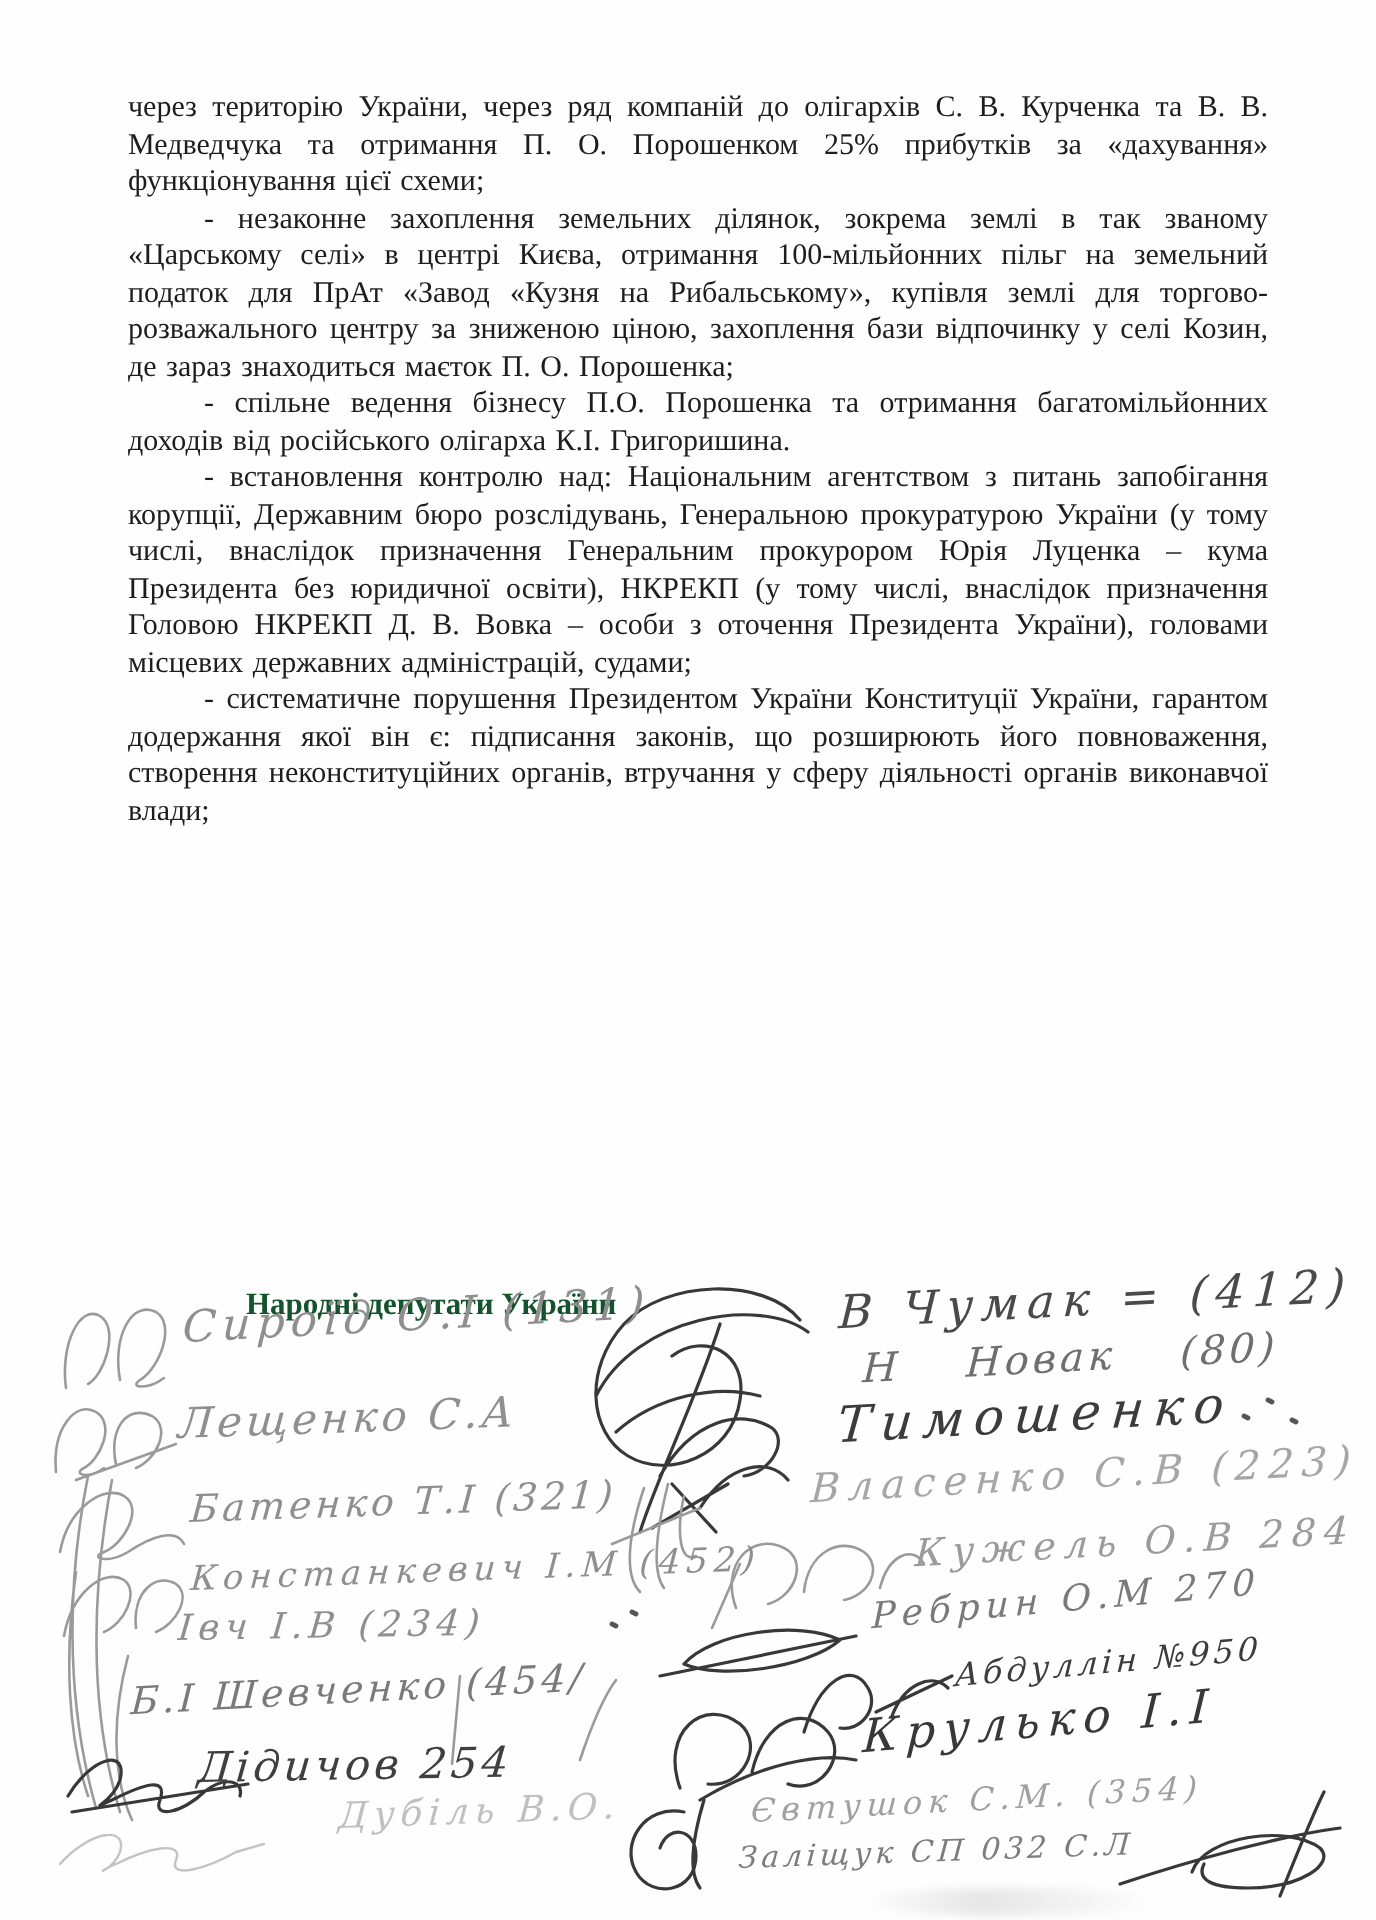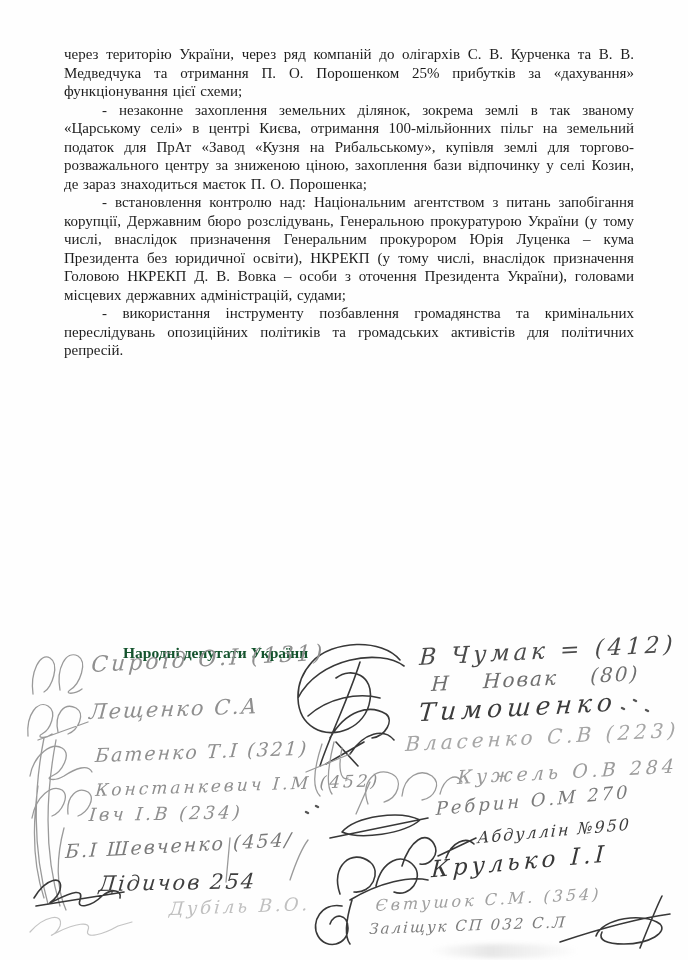--- a/index.html
+++ b/index.html
@@ -59,22 +59,23 @@
   }
 </style>
 </head>
 <body>
 
 <div class="page">
 
   <div class="body-text">
     <p>через територію України, через ряд компаній до олігархів С. В. Курченка та В. В. Медведчука та отримання П. О. Порошенком 25% прибутків за «дахування» функціонування цієї схеми;</p>
     <p class="indent">- незаконне захоплення земельних ділянок, зокрема землі в так званому «Царському селі» в центрі Києва, отримання 100-мільйонних пільг на земельний податок для ПрАт «Завод «Кузня на Рибальському», купівля землі для торгово-розважального центру за зниженою ціною, захоплення бази відпочинку у селі Козин, де зараз знаходиться маєток П. О. Порошенка;</p>
+    <p class="indent">- спільне ведення бізнесу П.О. Порошенка та отримання багатомільйонних доходів від російського олігарха К.І. Григоришина.</p>
     <p class="indent">- встановлення контролю над: Національним агентством з питань запобігання корупції, Державним бюро розслідувань, Генеральною прокуратурою України (у тому числі, внаслідок призначення Генеральним прокурором Юрія Луценка – кума Президента без юридичної освіти), НКРЕКП (у тому числі, внаслідок призначення Головою НКРЕКП Д. В. Вовка – особи з оточення Президента України), головами місцевих державних адміністрацій, судами;</p>
-    <p class="indent">- використання інструменту позбавлення громадянства та кримінальних переслідувань опозиційних політиків та громадських активістів для політичних репресій.</p>
+    <p class="indent">- систематичне порушення Президентом України Конституції України, гарантом додержання якої він є: підписання законів, що розширюють його повноваження, створення неконституційних органів, втручання у сферу діяльності органів виконавчої влади;</p>
   </div>
 
   <h2 class="heading">Народні депутати України</h2>
 
   <svg class="scrawls" viewBox="0 0 688 960" xmlns="http://www.w3.org/2000/svg">
     <path class="pencil" d="M33 694 C30 672 40 652 50 658 C60 664 52 688 44 692 M60 690 C56 668 66 650 78 656 C88 662 80 684 70 690 C64 694 74 695 82 689"></path>
     <path class="ink" d="M400 660 C382 638 332 640 312 662 C292 684 294 716 314 728 C334 740 366 728 370 700 C374 676 352 666 336 678 M298 698 C318 658 380 648 404 666 M360 662 C348 700 328 740 320 766 M308 716 C328 698 358 692 380 698 M330 738 C346 710 370 704 386 714 C394 720 386 736 372 738 M350 754 C364 732 384 728 394 740 M326 764 L364 742 M336 742 L358 766"></path>
     <path class="pencil" d="M28 736 C26 714 38 700 48 706 C58 712 50 730 42 734 C36 737 44 740 52 734 M58 732 C54 714 64 702 76 708 C86 714 78 730 68 734 M38 740 L88 722"></path>
     <path class="dots" d="M622 708 l2 1 M634 700 l2 1 M646 710 l2 1 M306 812 l2 1 M316 806 l2 1"></path>
     <path class="pencil" d="M44 738 C34 788 32 848 48 904 M56 740 C46 793 44 853 60 906 M38 786 C32 828 34 868 44 898 M64 828 C56 858 56 888 66 910"></path>

